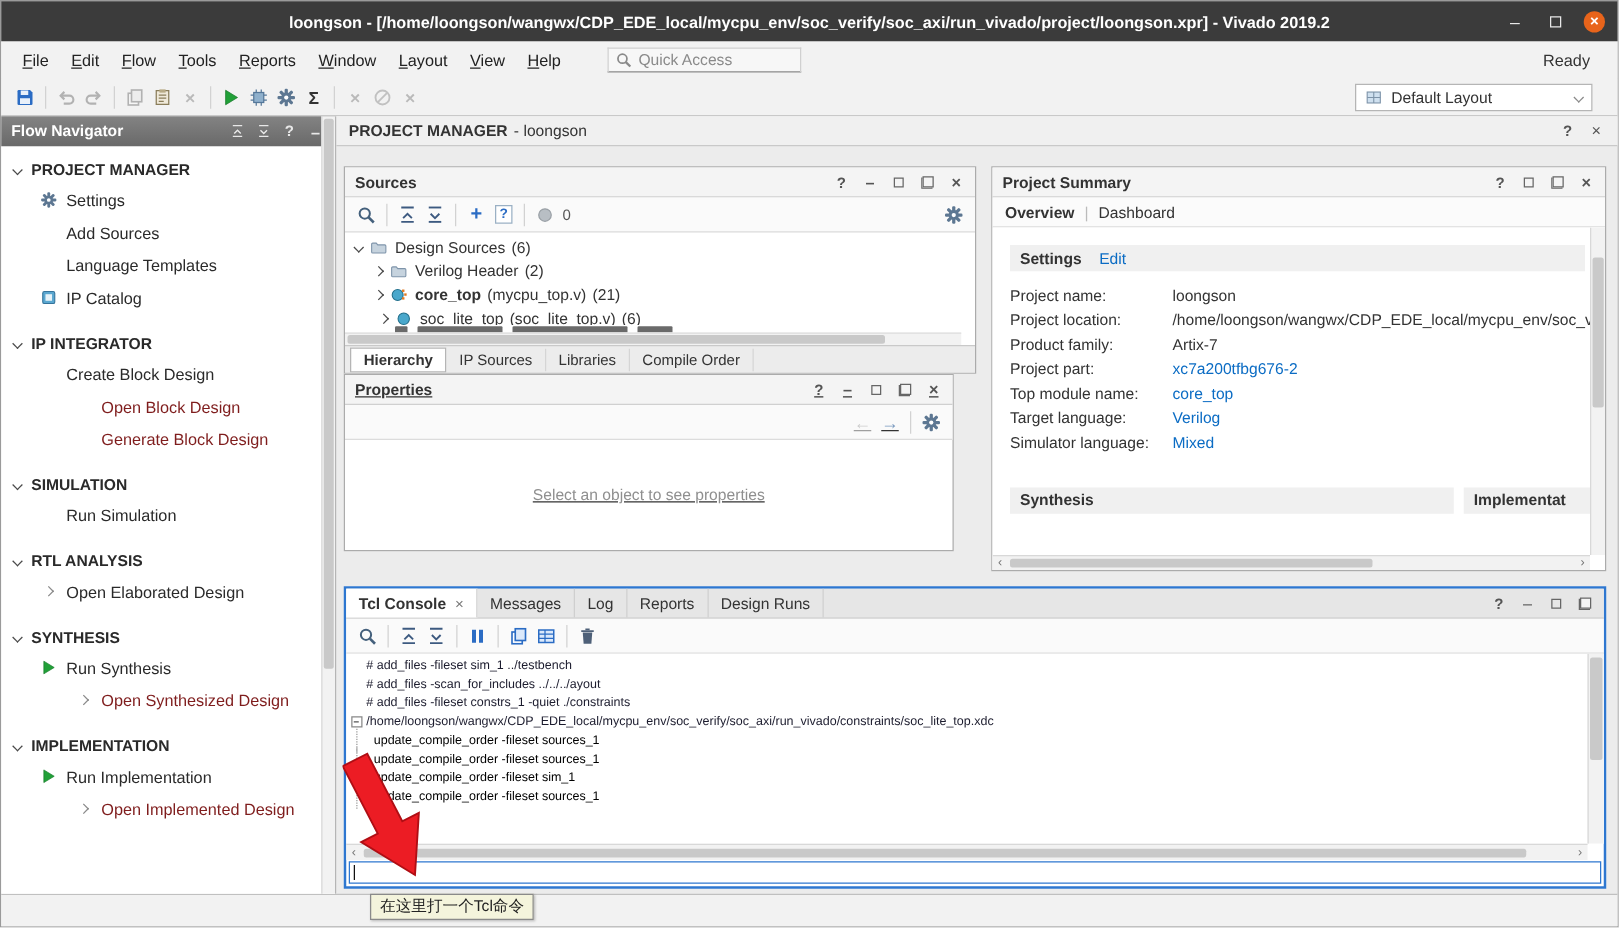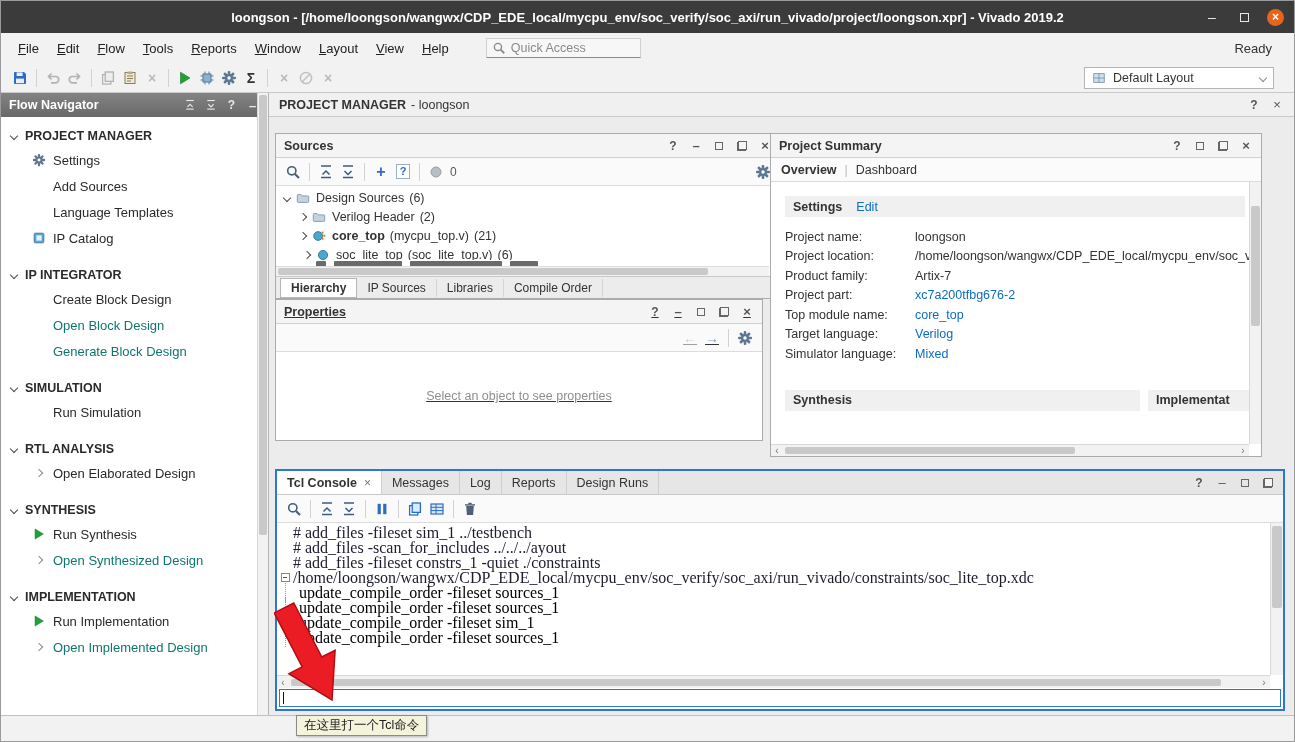--- a/index.html
+++ b/index.html
@@ -37,21 +37,21 @@
 .fn-header{height:24px;background:linear-gradient(#838383,#696969);color:#fff;font-weight:bold;font-size:12.5px;display:flex;align-items:center;padding:0 8px;flex:0 0 24px;}
 .fn-hbtns{margin-left:auto;display:flex;gap:6px;align-items:center;}
 .fn-hbtns .ic{width:15px;height:15px;}
 .fn-hbtns .ic svg{width:12px;height:12px;}
 .fn-hbtns svg *{stroke:#e8e8e8;}
 .fn-hbtns .ic span{color:#e8e8e8 !important;}
 .fn-body{flex:1;overflow:hidden;padding-top:8px;position:relative;}
 .fn-sec{margin-bottom:13px;}
 .fn-sec-h{display:flex;align-items:center;gap:8px;padding:4px 10px;font-weight:bold;color:#2a2a2a;font-size:12.5px;}
 .fn-item{display:flex;align-items:center;gap:6px;padding:4px 10px 4px 30px;color:#2a2a2a;height:26px;}
-.fn-item.dis{color:#0f766e;}
+.fn-item.dis{color:#7f1d1d;margin-left:28px;}
 .fn-item .slot{width:16px;height:16px;display:inline-flex;align-items:center;justify-content:center;flex:0 0 16px;}
 .fn-item .slot svg{width:14px;height:14px;}
 .v-scroll{position:absolute;right:0;top:0;bottom:0;width:11px;background:#f2f2f2;border-left:1px solid #d8d8d8;}
 .v-thumb{position:absolute;left:1px;right:1px;background:#c9c9c9;border-radius:2px;}
 
 .workspace{flex:1;display:flex;flex-direction:column;background:#ececec;min-width:0;}
 .ws-header{height:24px;background:#f0f0f0;border-bottom:1px solid #c9c9c9;display:flex;align-items:center;padding:0 10px;font-size:12.5px;flex:0 0 24px;}
 .ws-header .sub{margin-left:5px;}
 .ws-hbtns{margin-left:auto;display:flex;gap:10px;align-items:center;}
 .ws-content{flex:1;position:relative;}
@@ -61,21 +61,21 @@
 .p-btns{margin-left:auto;display:flex;gap:9px;align-items:center;}
 .p-btns .ic{width:14px;height:14px;font-size:12px;}
 .boxico{width:8px;height:8px;border:1.3px solid #666;display:inline-block;}
 .floatico{position:relative;width:10px;height:10px;display:inline-block;}
 .floatico:before{content:"";position:absolute;left:0;bottom:0;width:7px;height:7px;border:1.2px solid #666;}
 .floatico:after{content:"";position:absolute;right:0;top:0;width:7px;height:7px;border:1.2px solid #666;background:#f4f4f4;}
 .ptoolbar{height:28px;border-bottom:1px solid #dcdcdc;display:flex;align-items:center;padding:0 6px;flex:0 0 28px;background:#fafafa;}
 .badge0{font-size:12px;color:#555;margin-left:3px;}
 .p-sources{left:6px;top:16px;width:506px;height:166px;}
 .p-props{left:6px;top:182px;width:488px;height:142px;text-decoration:underline;}
-.p-summary{left:501px;top:16px;width:492px;height:324px;}
+.p-summary{left:524px;top:16px;width:492px;height:324px;}
 .p-tcl{left:6px;top:352px;width:1010px;height:242px;border:2px solid #2e77d0;}
 
 .s-tree{flex:1;overflow:hidden;position:relative;padding-top:2px;}
 .s-row{display:flex;align-items:center;gap:5px;height:19px;font-size:12.5px;white-space:nowrap;}
 .s-row .ic{width:16px;height:16px;}
 .s-row .ic svg{width:14px;height:14px;}
 .partial-row{height:6px;overflow:hidden;padding-left:40px;display:flex;gap:8px;align-items:flex-start;}
 .partial-row i{display:block;height:9px;background:#6a6a6a;border-radius:1px;margin-top:1px;}
 .s-hscroll{height:10px;background:#f2f2f2;border-top:1px solid #ddd;position:relative;flex:0 0 10px;margin-right:11px;}
 .h-thumb{position:absolute;top:1px;height:7px;background:#c9c9c9;border-radius:2px;}
@@ -102,21 +102,21 @@
 .sum-secs .band.b2{flex:1;overflow:hidden;}
 .sum-hscroll{position:absolute;left:0;right:12px;bottom:0;height:12px;background:#f2f2f2;border-top:1px solid #d8d8d8;}
 .sum-vscroll{position:absolute;right:0;top:0;bottom:12px;width:12px;background:#f2f2f2;border-left:1px solid #d8d8d8;}
 .arrL,.arrR{position:absolute;top:0;bottom:0;width:12px;display:flex;align-items:center;justify-content:center;color:#777;font-size:10px;}
 .arrL{left:0;}.arrR{right:0;}
 
 .tcl-tabs{height:24px;background:#e6e6e6;border-bottom:1px solid #c9c9c9;display:flex;align-items:stretch;font-size:12.5px;flex:0 0 24px;}
 .t-tab{display:flex;align-items:center;gap:7px;padding:0 10px;border-right:1px solid #cfcfcf;color:#333;}
 .t-tab.sel{background:#fff;font-weight:bold;}
 .t-tab .x{color:#777;font-size:12px;font-weight:normal;}
-.t-body{flex:1;position:relative;overflow:hidden;font-family:Liberation Serif, serif;font-size:16px;background:#fff;}
+.t-body{flex:1;position:relative;overflow:hidden;font-family:Liberation Sans, sans-serif;font-size:10px;background:#fff;}
 .t-lines{position:absolute;left:0;top:2px;right:13px;}
 .t-line{display:flex;height:15px;align-items:center;white-space:pre;}
 .t-gut{width:16px;flex:0 0 16px;display:flex;align-items:center;justify-content:center;position:relative;height:100%;}
 .fold{width:9px;height:9px;border:1px solid #888;position:relative;background:#fff;display:inline-block;}
 .fold:after{content:"";position:absolute;left:1.5px;right:1.5px;top:3.2px;height:1px;background:#555;}
 .guide{position:absolute;left:50%;top:-2px;bottom:-2px;border-left:1px dotted #999;}
 .t-line .txt{color:#1c1c2e;}
 .t-line.command .txt{color:#000000;padding-left:6px;}
 .t-vscroll{position:absolute;right:0;top:0;bottom:0;width:13px;background:#f2f2f2;border-left:1px solid #d8d8d8;}
 .t-hscroll{height:13px;border-top:1px solid #d8d8d8;background:#f2f2f2;position:relative;flex:0 0 13px;margin-right:13px;}

